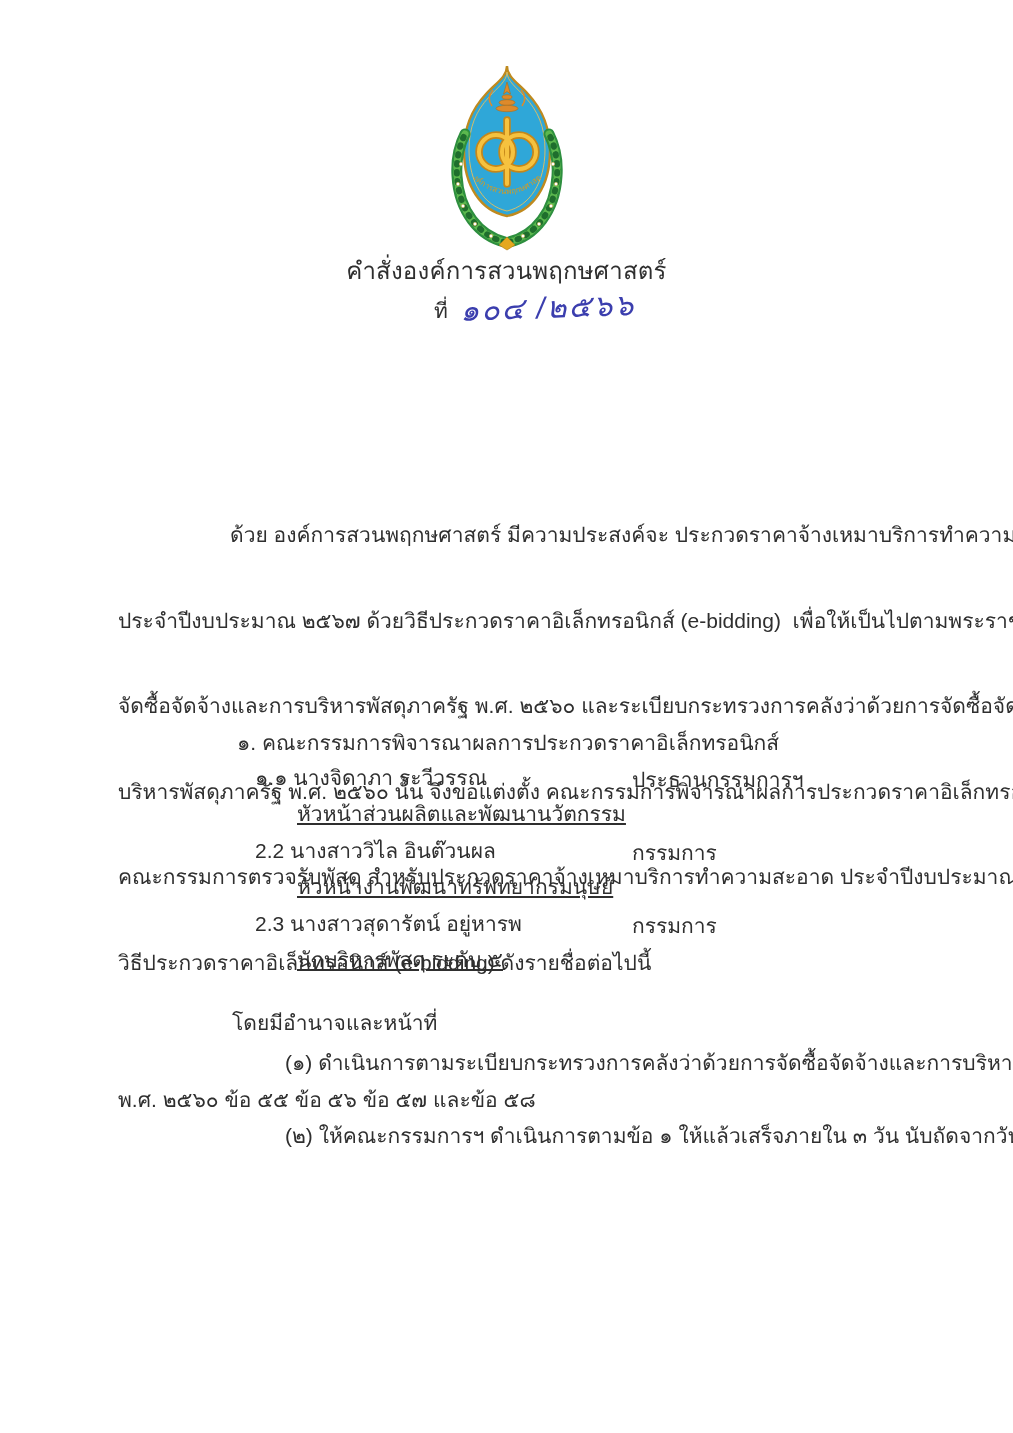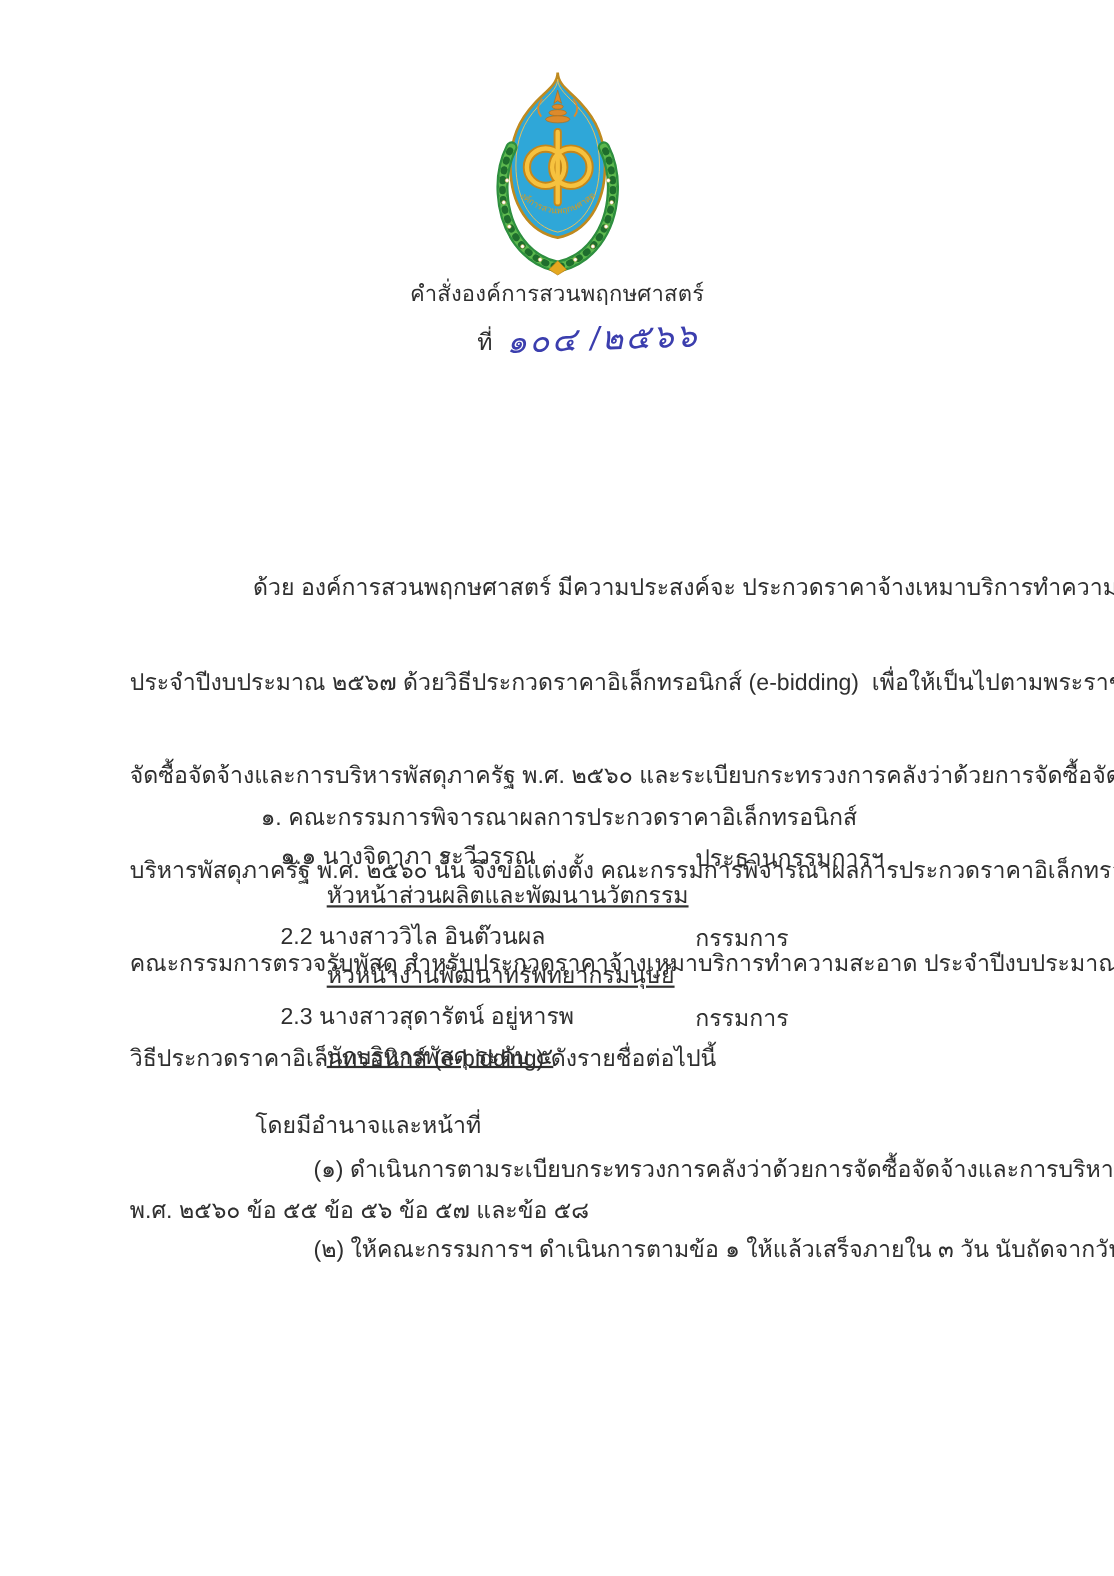--- a/index.html
+++ b/index.html
@@ -8,21 +8,21 @@
     width: 1013px;
     height: 1433px;
     margin: 0 auto;
     background: #ffffff;
     font-family: "Liberation Sans", sans-serif;
     color: #2f2f2f;
     overflow: hidden;
   }
   .abs { position: absolute; }
   .centered { left: 0; width: 1013px; text-align: center; }
-  .t-title { font-size: 20px; letter-spacing: 0.2px; }
+  .t-title { font-size: 24px; letter-spacing: 0.2px; }
   .t-body  { font-size: 21px; white-space: pre; }
   .lineblock .line { height: 37.5px; line-height: 37.5px; }
   .num-row {
     display: flex;
     justify-content: center;
     align-items: baseline;
     gap: 12px;
     transform: translateX(28px);
   }
   .handwritten {

